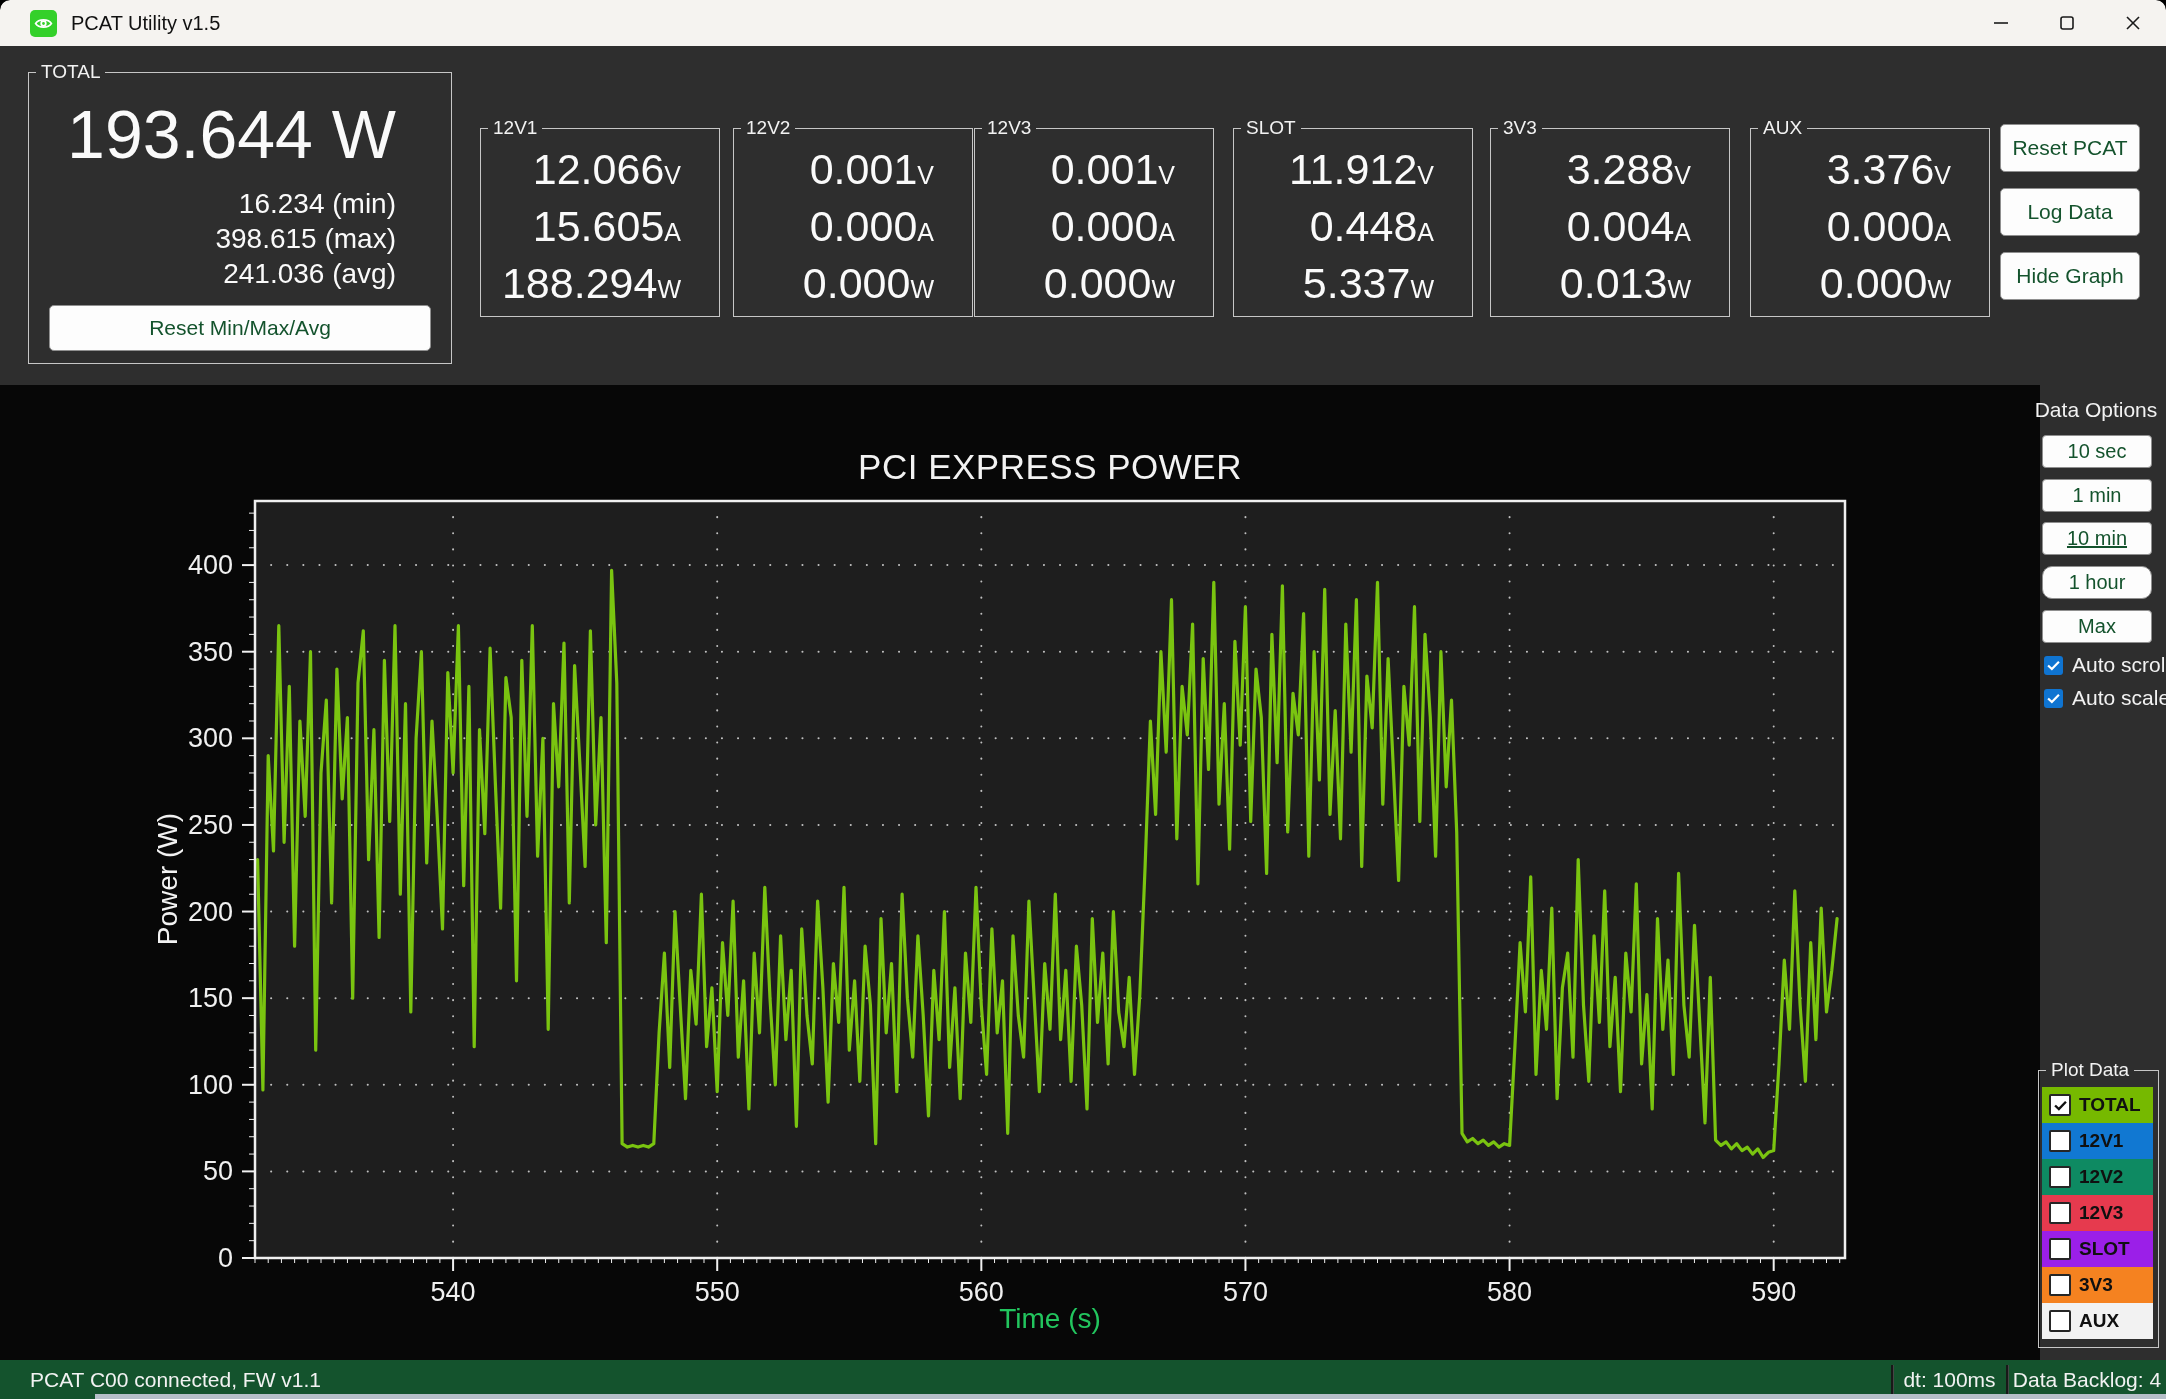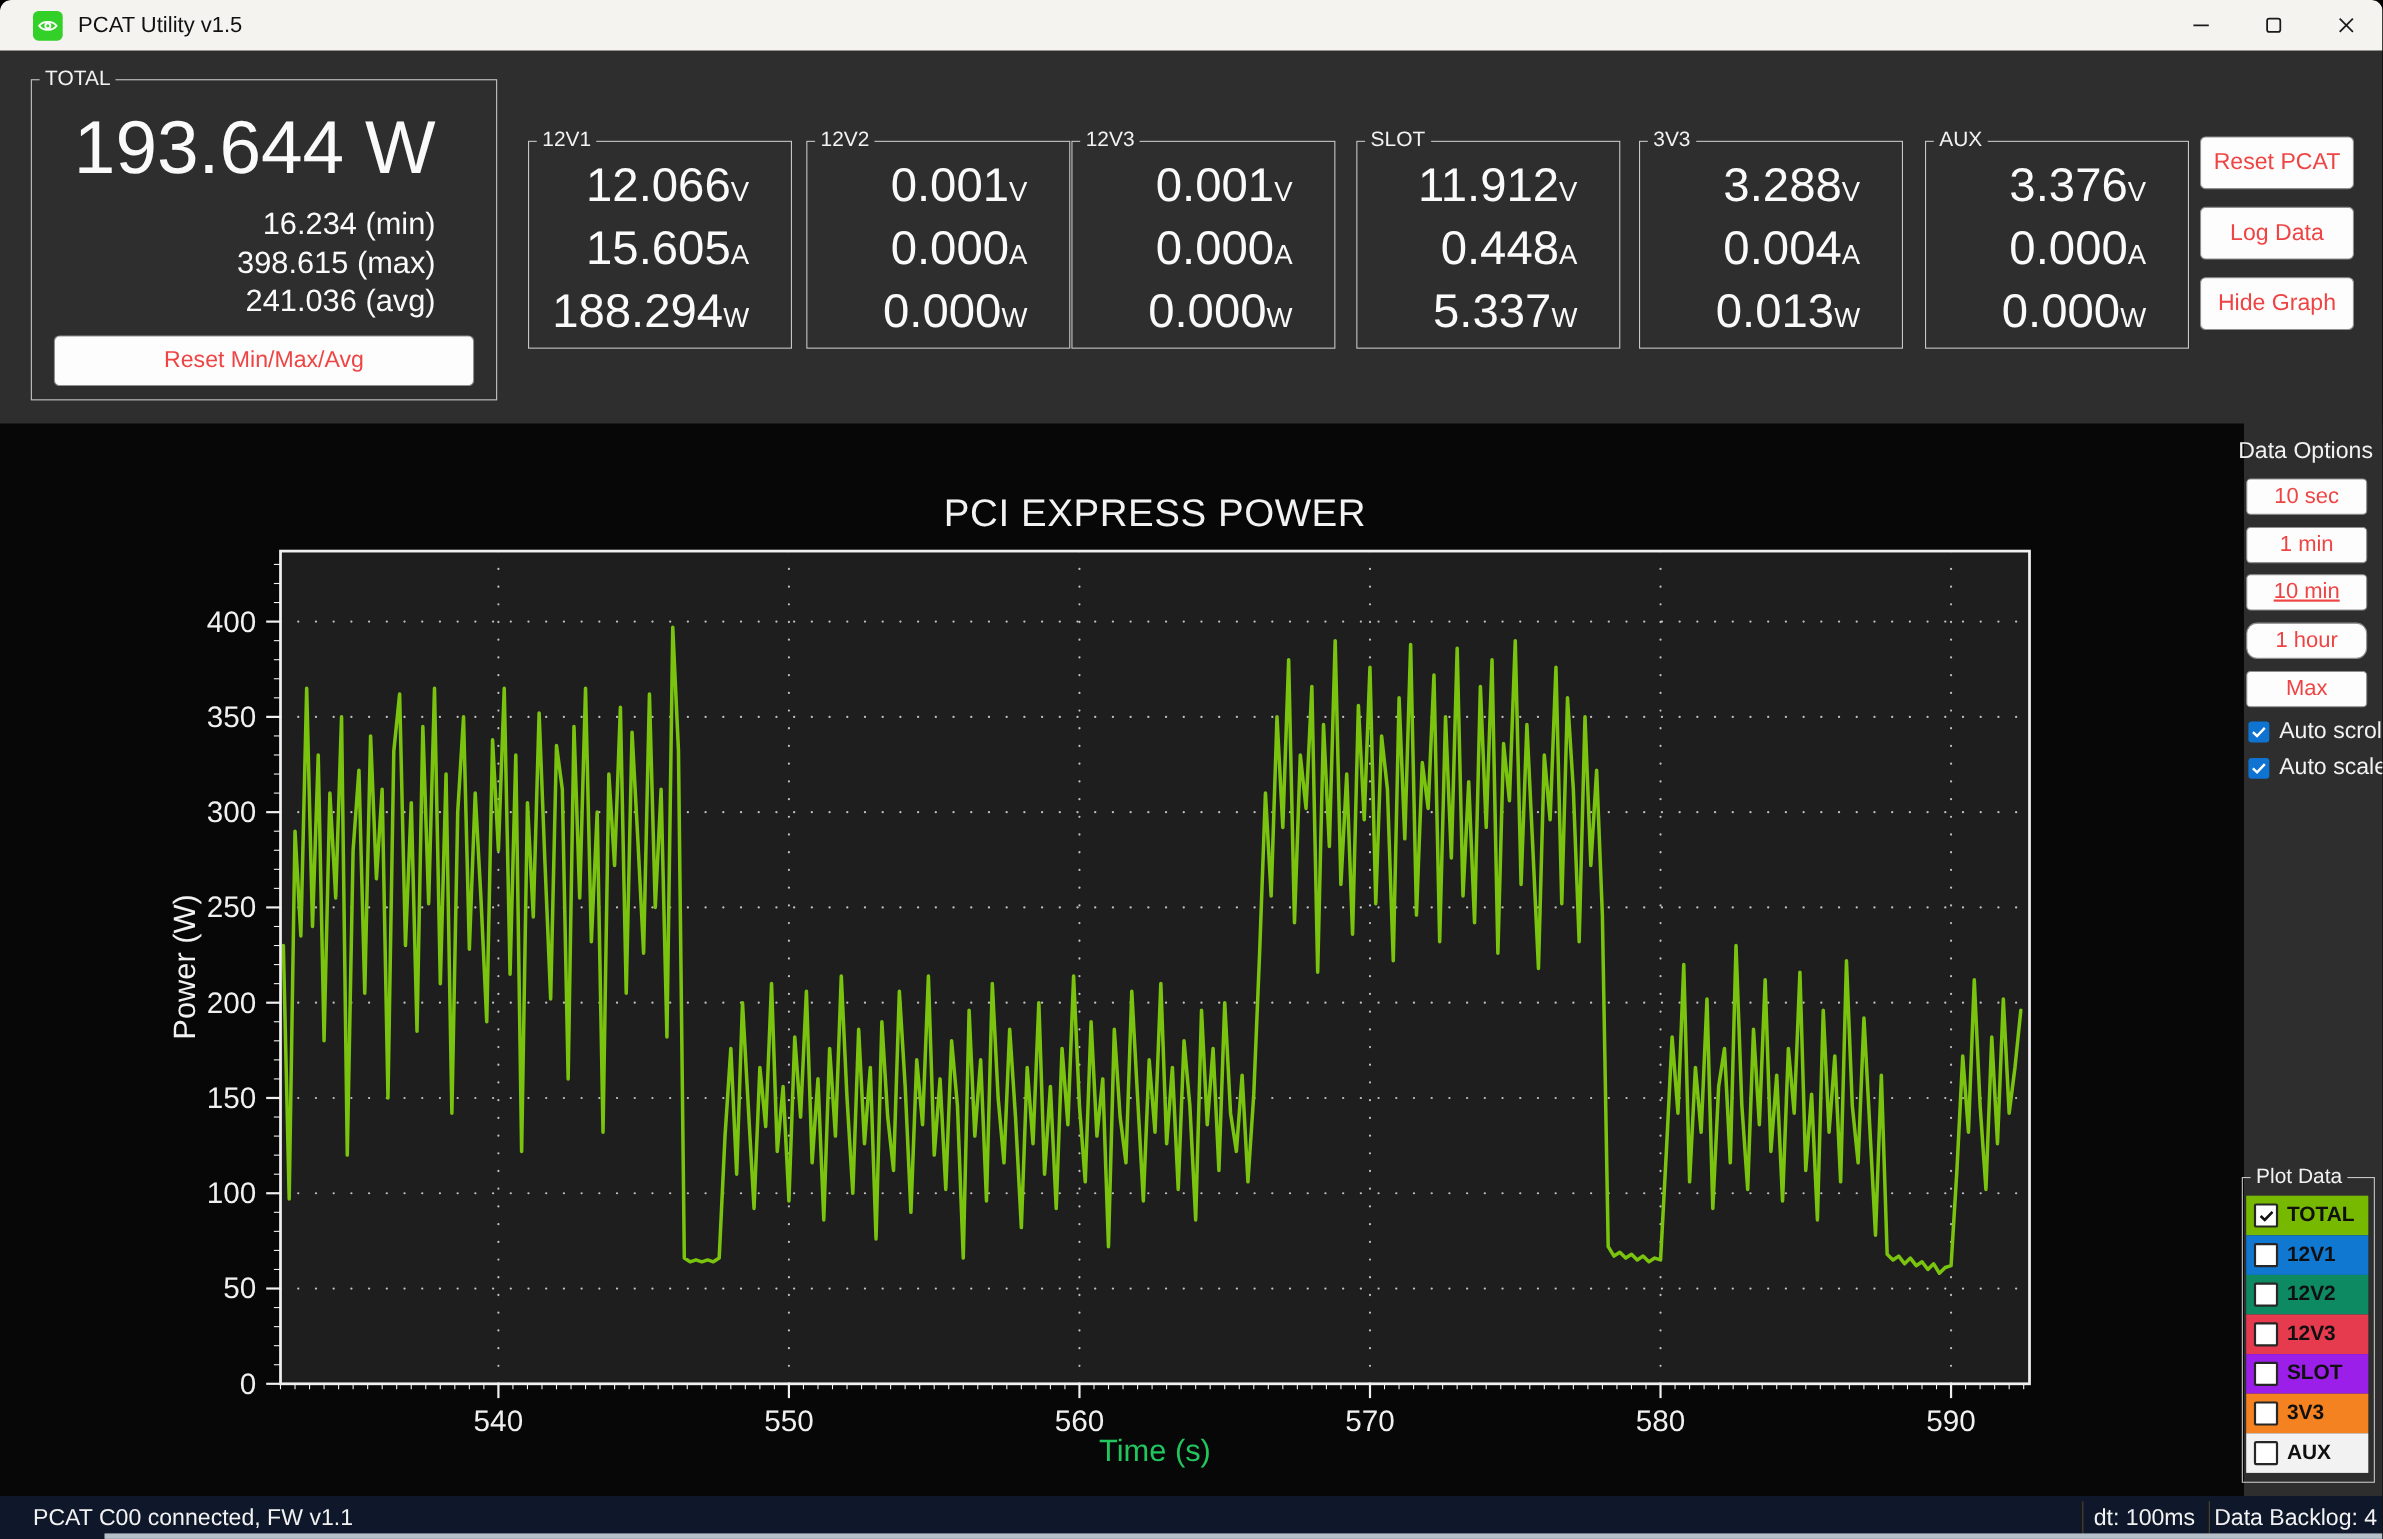--- a/index.html
+++ b/index.html
@@ -15,21 +15,21 @@
   .win-btn{width:66px;height:100%;display:flex;align-items:center;justify-content:center;}
   
   .groupbox{position:absolute;border:1px solid #c6c6c6;}
   .gb-label{position:absolute;top:-12px;left:7px;background:#2e2e2e;padding:0 5px;
             font-size:19px;color:#f2f2f2;white-space:nowrap;}
   
   #total-box{left:28px;top:72px;width:422px;height:290px;}
   #total-value{position:absolute;right:55px;top:22px;font-size:68px;color:#fafafa;white-space:nowrap;}
   .total-stat{position:absolute;right:55px;font-size:28px;color:#fafafa;white-space:nowrap;}
   #total-min{top:115px;} #total-max{top:150px;} #total-avg{top:185px;}
-  .btn{background:#fdfdfd;border:1px solid #8f8f8f;border-radius:5px;color:#ef4444;
+  .btn{background:#fdfdfd;border:1px solid #8f8f8f;border-radius:5px;color:#14532d;
        display:flex;align-items:center;justify-content:center;box-sizing:border-box;}
   #reset-mma{position:absolute;left:20px;top:232px;width:382px;height:46px;font-size:21px;}
   
   .rail-box{top:128px;width:238px;height:187px;}
   .rail-row{position:absolute;right:0;display:flex;align-items:baseline;justify-content:flex-end;
             padding-right:38px;width:200px;}
   .rail-row .val{font-size:43px;color:#fafafa;white-space:nowrap;}
   .rail-row .unit{font-size:25px;color:#fafafa;}
   .rr1{top:16px;} .rr2{top:73px;} .rr3{top:130px;}
   
@@ -55,21 +55,21 @@
   .bluebox{width:19px;height:19px;background:#0f74d1;border-radius:3px;display:flex;
            align-items:center;justify-content:center;flex:0 0 auto;}
   .auto-row .lbl{font-size:21px;color:#f2f2f2;white-space:nowrap;}
   
   #plot-data-box{left:2038px;top:1070px;width:119px;height:276px;}
   .legend-row{position:absolute;left:3px;width:111px;height:36px;display:flex;align-items:center;}
   .legend-row .cb{width:18px;height:18px;background:#fff;border:2px solid #262626;border-radius:2px;
                   margin-left:7px;display:flex;align-items:center;justify-content:center;flex:0 0 auto;}
   .legend-row .lbl{margin-left:8px;font-size:19px;font-weight:600;color:#101010;white-space:nowrap;}
   
-  #statusbar{position:absolute;left:0;top:1360px;width:2166px;height:39px;background:#0f172a;
+  #statusbar{position:absolute;left:0;top:1360px;width:2166px;height:39px;background:#14532d;
              display:flex;align-items:center;color:#f2f2f2;font-size:21px;}
   #status-conn{margin-left:30px;}
   .sb-sep{width:2px;height:30px;background:#181818;box-shadow:1px 0 0 #454545;}
   #status-dt{width:113px;text-align:center;padding:0 0;}
   #status-backlog{width:158px;text-align:center;}
   #sb-spacer{flex:1;}
   #bottom-strip{position:absolute;left:95px;top:1394px;width:2071px;height:5px;background:#b5bfc8;}
 </style>
 </head>
 <body>

